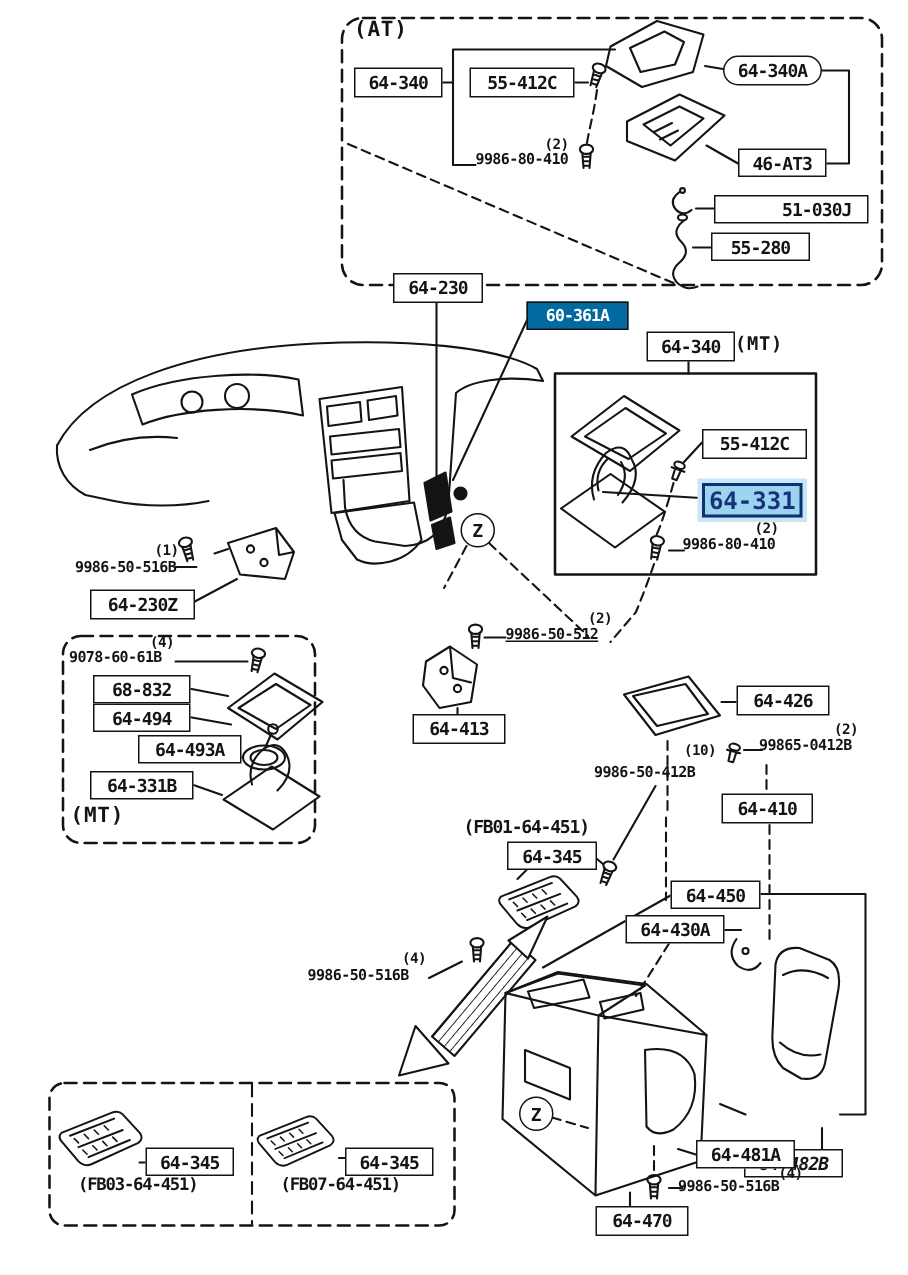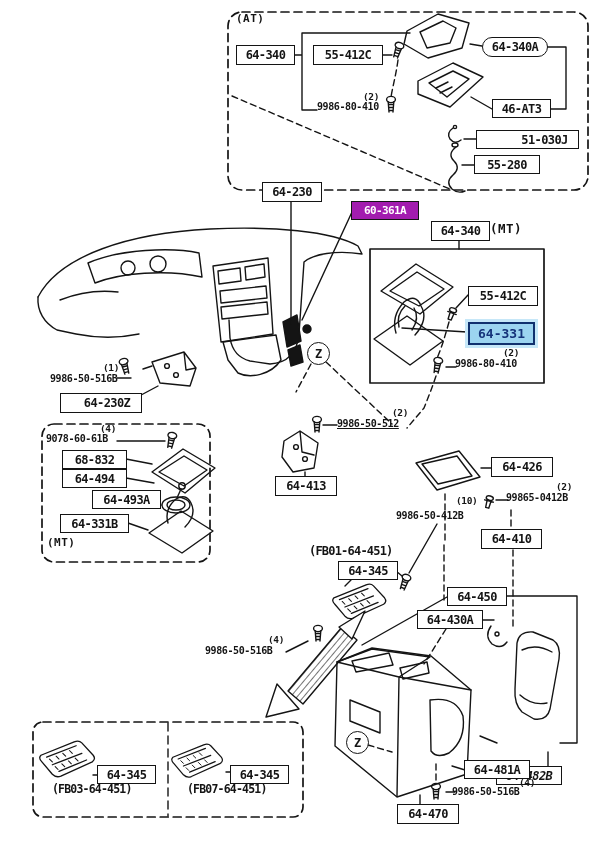--- a/index.html
+++ b/index.html
@@ -2,26 +2,26 @@
 <html><head>
 <meta charset="utf-8">
 <style>
   html,body{margin:0;padding:0;background:#fff;}
   .stage{position:relative;width:605px;height:850px;background:#ffffff;
          font-family:"DejaVu Sans Mono",monospace;color:#141414;overflow:hidden;}
   svg.art{position:absolute;left:0;top:0;}
   .lbl{position:absolute;display:flex;align-items:center;justify-content:center;
        font-weight:bold;white-space:nowrap;line-height:1;}
   .pbox{border:1.6px solid #141414;background:#fff;font-size:12px;letter-spacing:-0.6px;}
-  .inv{background:#a21caf;color:#fff;border:1.6px solid #141414;font-size:11px;letter-spacing:-0.6px;}
+  .inv{background:#0369a1;color:#fff;border:1.6px solid #141414;font-size:11px;letter-spacing:-0.6px;}
   .hl{background:#9cd4f0;border:2px solid #10306e;color:#15337a;
-      box-shadow:0 0 0 3px #c6e7f8;font-size:13px;}
+      box-shadow:0 0 0 3px #c6e7f8;font-size:16px;}
   .num{font-size:10px;letter-spacing:-0.4px;}
   .qty{font-size:9.5px;letter-spacing:-0.4px;}
-  .cap{font-size:11px;letter-spacing:0.5px;}
+  .cap{font-size:14px;letter-spacing:0.5px;}
   .cap2{font-size:11.5px;letter-spacing:-0.8px;}
   .zc{border:1.6px solid #141414;border-radius:50%;width:21px;height:21px;
       font-size:12px;background:#fff;}
 </style>
 </head>
 <body>
 
 <div class="stage">
 
 <svg class="art" width="605" height="850" viewBox="0 0 605 850" stroke="#141414" stroke-width="1.4" fill="none" stroke-linecap="round" stroke-linejoin="round">
@@ -224,21 +224,21 @@
 <div class="lbl inv" style="left:351px;top:201px;width:66px;height:17px;">60-361A</div>
 <div class="lbl pbox" style="left:431px;top:221px;width:57px;height:18px;">64-340</div>
 <div class="lbl cap" style="left:490px;top:223px;font-size:12.5px;">(MT)</div>
 <div class="lbl pbox" style="left:468px;top:286px;width:68px;height:18px;">55-412C</div>
 <div class="lbl hl" style="left:468px;top:322px;width:63px;height:19px;">64-331</div>
 <div class="lbl qty" style="left:503px;top:348px;">(2)</div>
 <div class="lbl num" style="left:455px;top:359px;">9986-80-410</div>
 
 <div class="lbl qty" style="left:103px;top:363px;">(1)</div>
 <div class="lbl num" style="left:50px;top:374px;">9986-50-516B</div>
-<div class="lbl pbox" style="left:60px;top:393px;width:68px;height:18px;padding-left:12px;">64-230Z</div>
+<div class="lbl pbox" style="left:60px;top:393px;width:68px;height:18px;">64-230Z</div>
 
 <div class="lbl qty" style="left:100px;top:424px;">(4)</div>
 <div class="lbl num" style="left:46px;top:434px;">9078-60-61B</div>
 <div class="lbl pbox" style="left:62px;top:450px;width:63px;height:17px;">68-832</div>
 <div class="lbl pbox" style="left:62px;top:469px;width:63px;height:17px;">64-494</div>
 <div class="lbl pbox" style="left:60px;top:490px;width:67px;height:17px;margin-left:32px;">64-493A</div>
 <div class="lbl pbox" style="left:60px;top:514px;width:67px;height:17px;">64-331B</div>
 <div class="lbl cap" style="left:47px;top:537px;">(MT)</div>
 
 <div class="lbl qty" style="left:392px;top:408px;">(2)</div>

